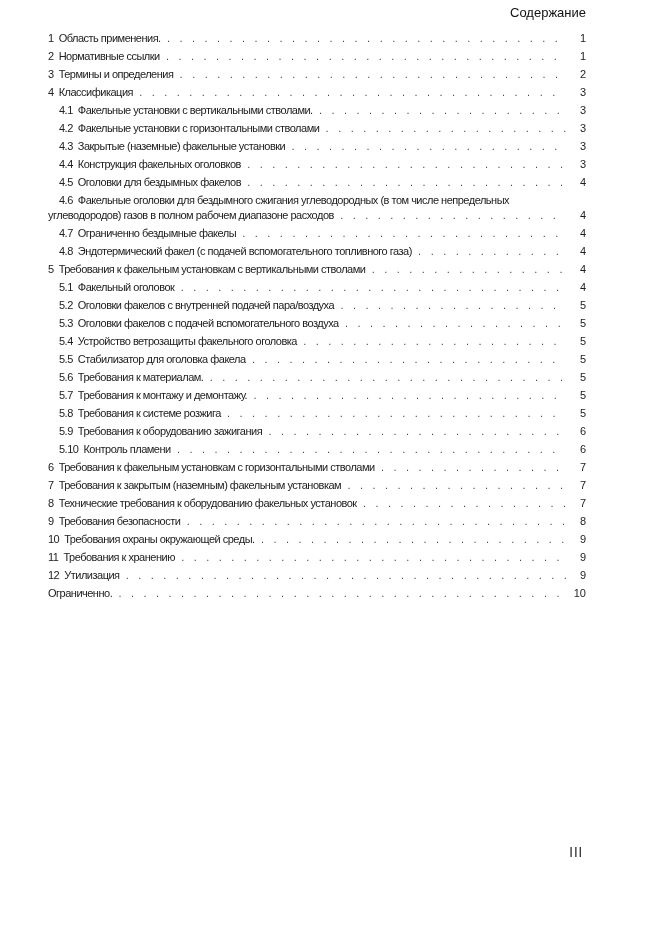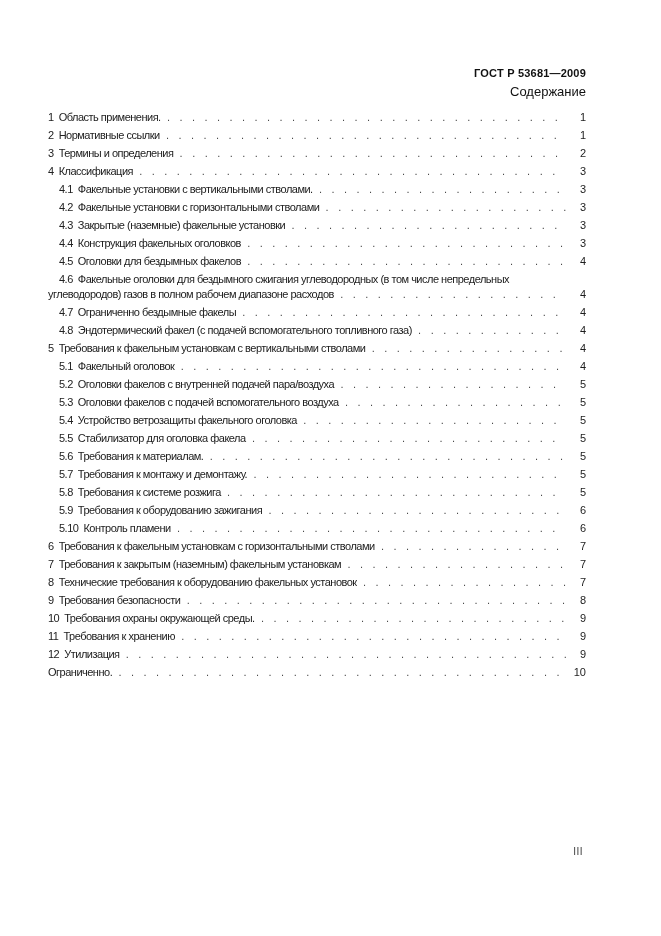--- a/index.html
+++ b/index.html
@@ -52,34 +52,31 @@
     right: 0;
     bottom: 0;
     line-height: 15px;
     letter-spacing: 0;
     color: #1d1d1d;
   }
   .page-num {
     position: absolute;
     top: 846px;
     right: 78px;
-    font-size: 10px;
+    font-size: 15px;
     line-height: 12px;
     letter-spacing: 0.5px;
     color: #3d3d3d;
   }
 </style>
 </head>
 <body>
 
 <div class="page">
   <div class="content">
-    <div class="doc-header">
-      <span>ГОСТ Р 53681—2009</span>
-    </div>
     <div class="doc-title">Содержание</div>
     <div class="toc" id="toc">
         <div class="entry">
     <div class="fill" style="max-height: 15px;"><span class="num">1</span><span class="lbl">Область применения.</span><span class="dots" style=""> . . . . . . . . . . . . . . . . . . . . . . . . . . . . . . . . . . . . . . . . . . . . . . . . . . . . . . . . . . . . . . . . . . . . . . . . . . . . . . . . . . . . . . . . . . . . . . . . . . . . . . . . . . . . . . . . . . . . . . . . . . . . . . . . . . </span></div>
     <span class="pg">1</span>
   </div>
         <div class="entry">
     <div class="fill" style="max-height: 15px;"><span class="num">2</span><span class="lbl">Нормативные ссылки</span><span class="dots" style=""> . . . . . . . . . . . . . . . . . . . . . . . . . . . . . . . . . . . . . . . . . . . . . . . . . . . . . . . . . . . . . . . . . . . . . . . . . . . . . . . . . . . . . . . . . . . . . . . . . . . . . . . . . . . . . . . . . . . . . . . . . . . . . . . . . . </span></div>
     <span class="pg">1</span>
   </div>

